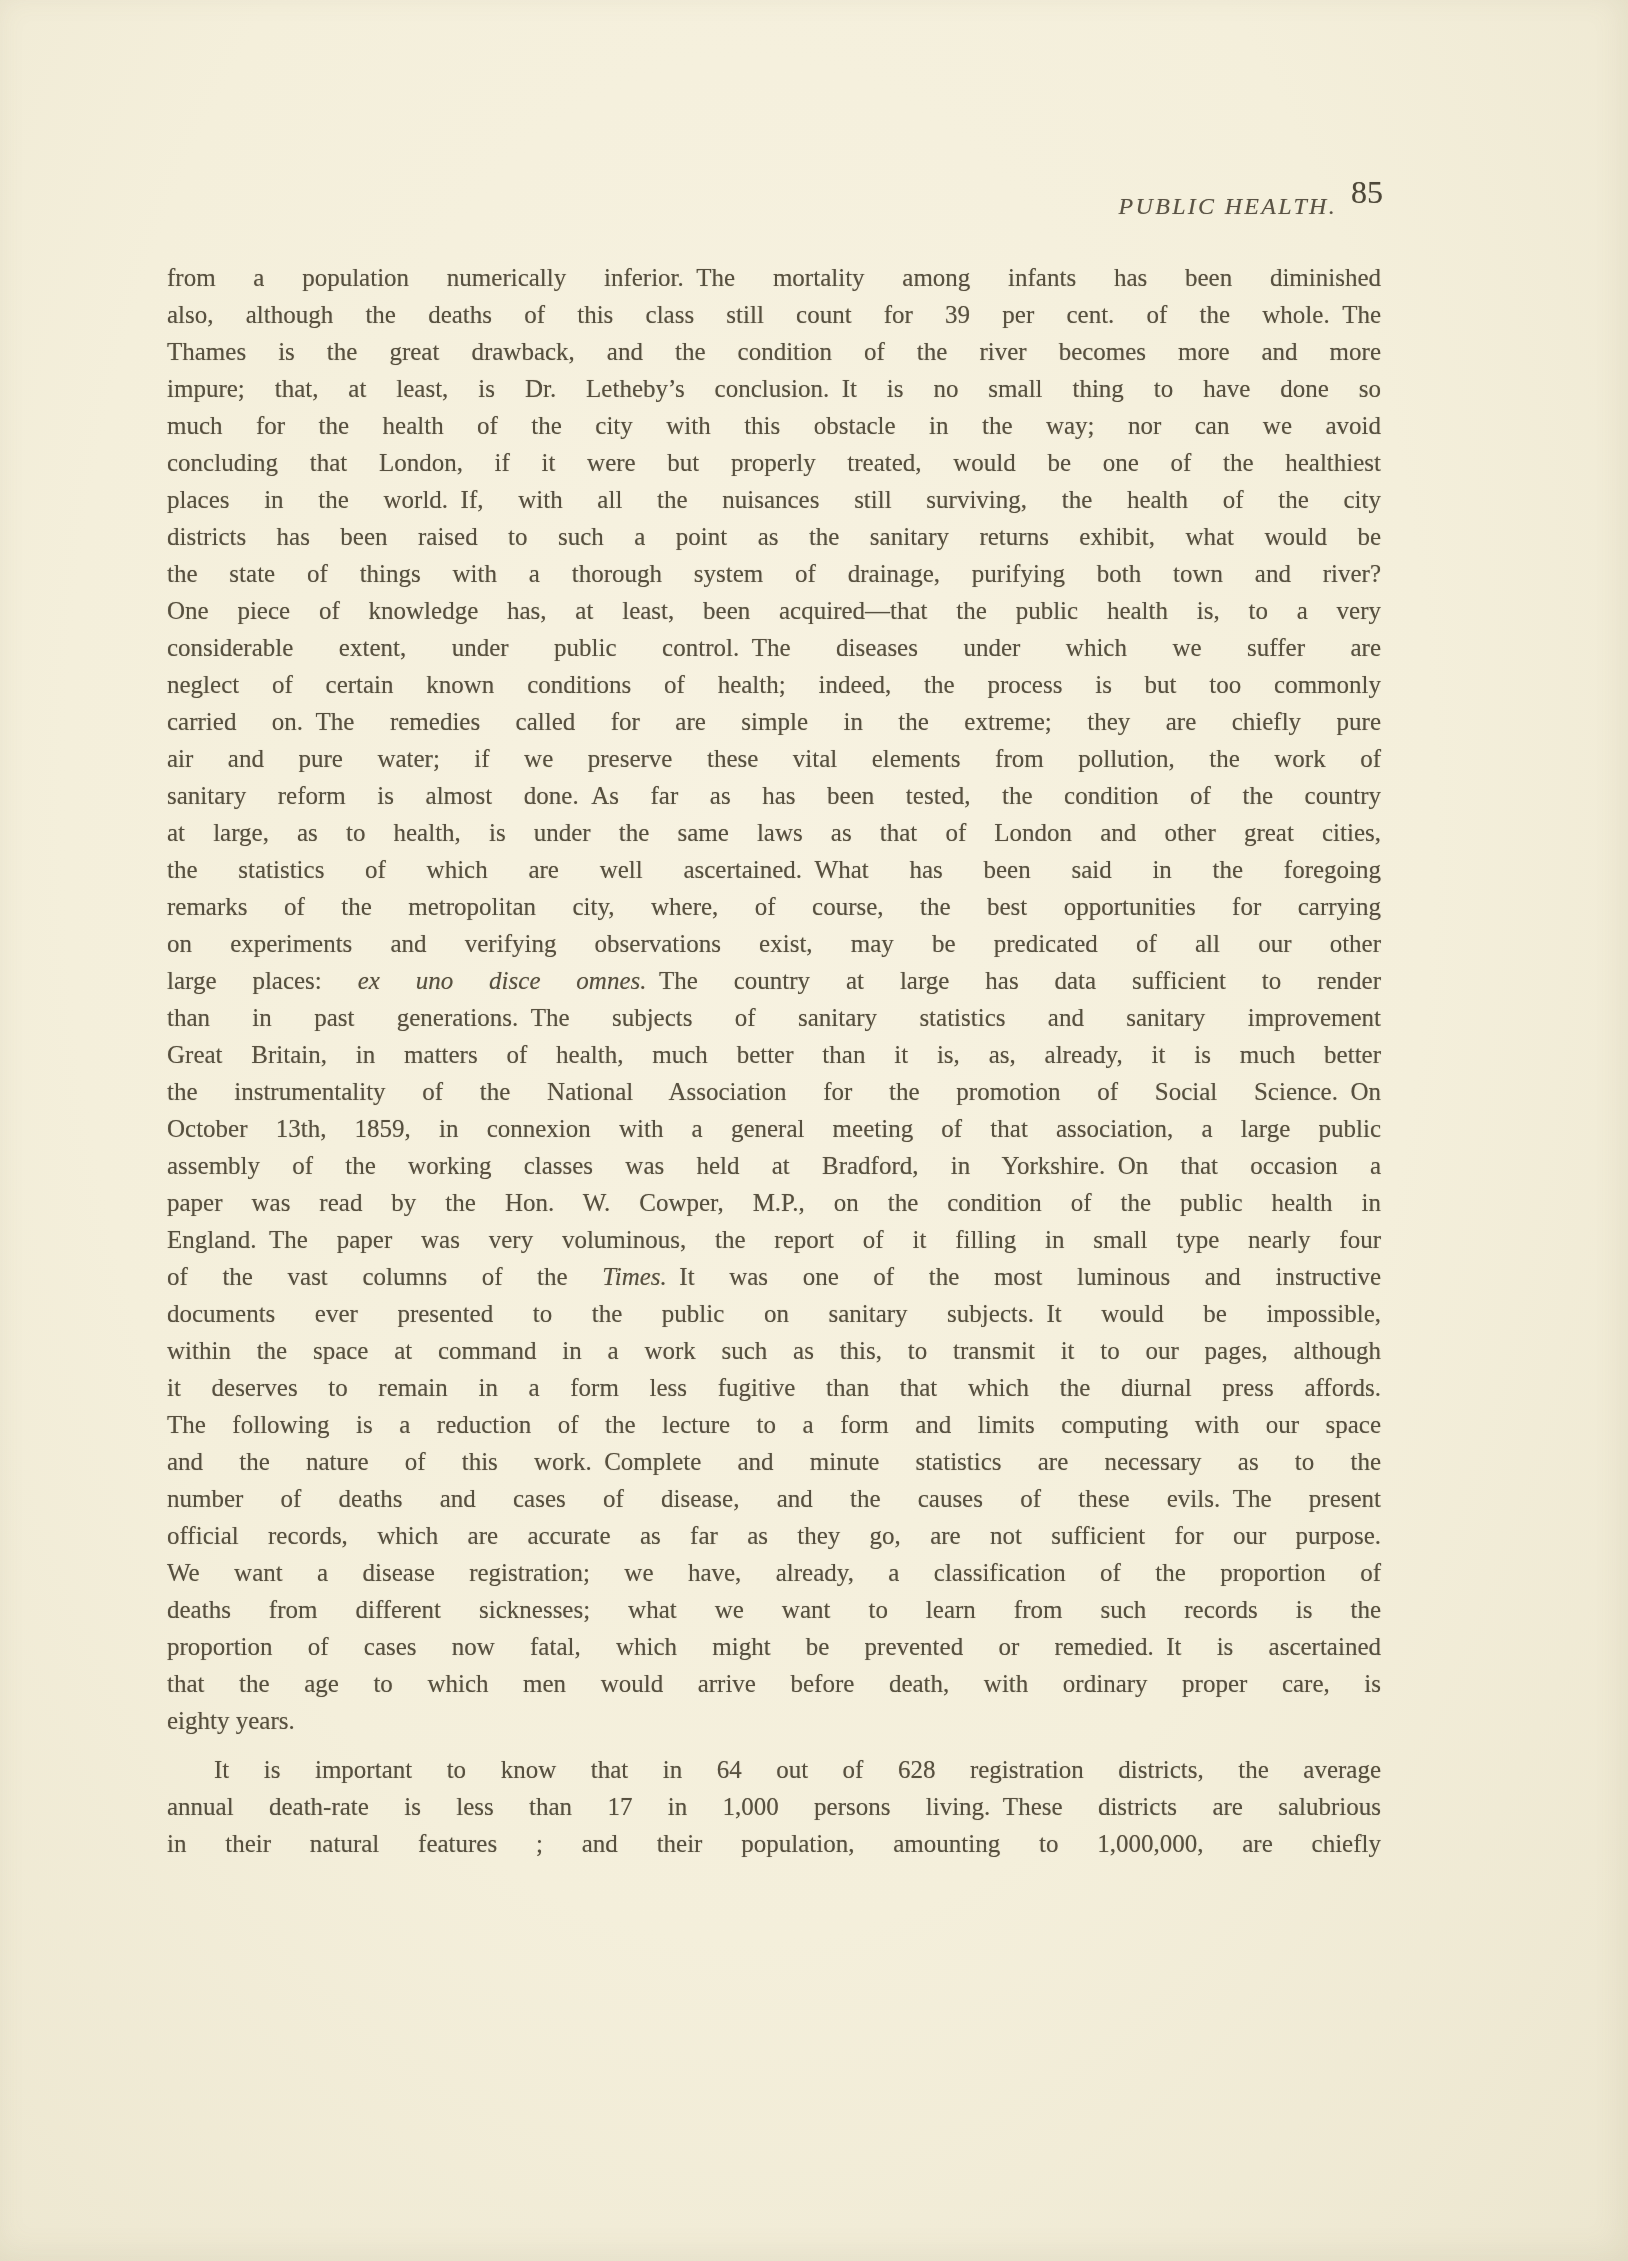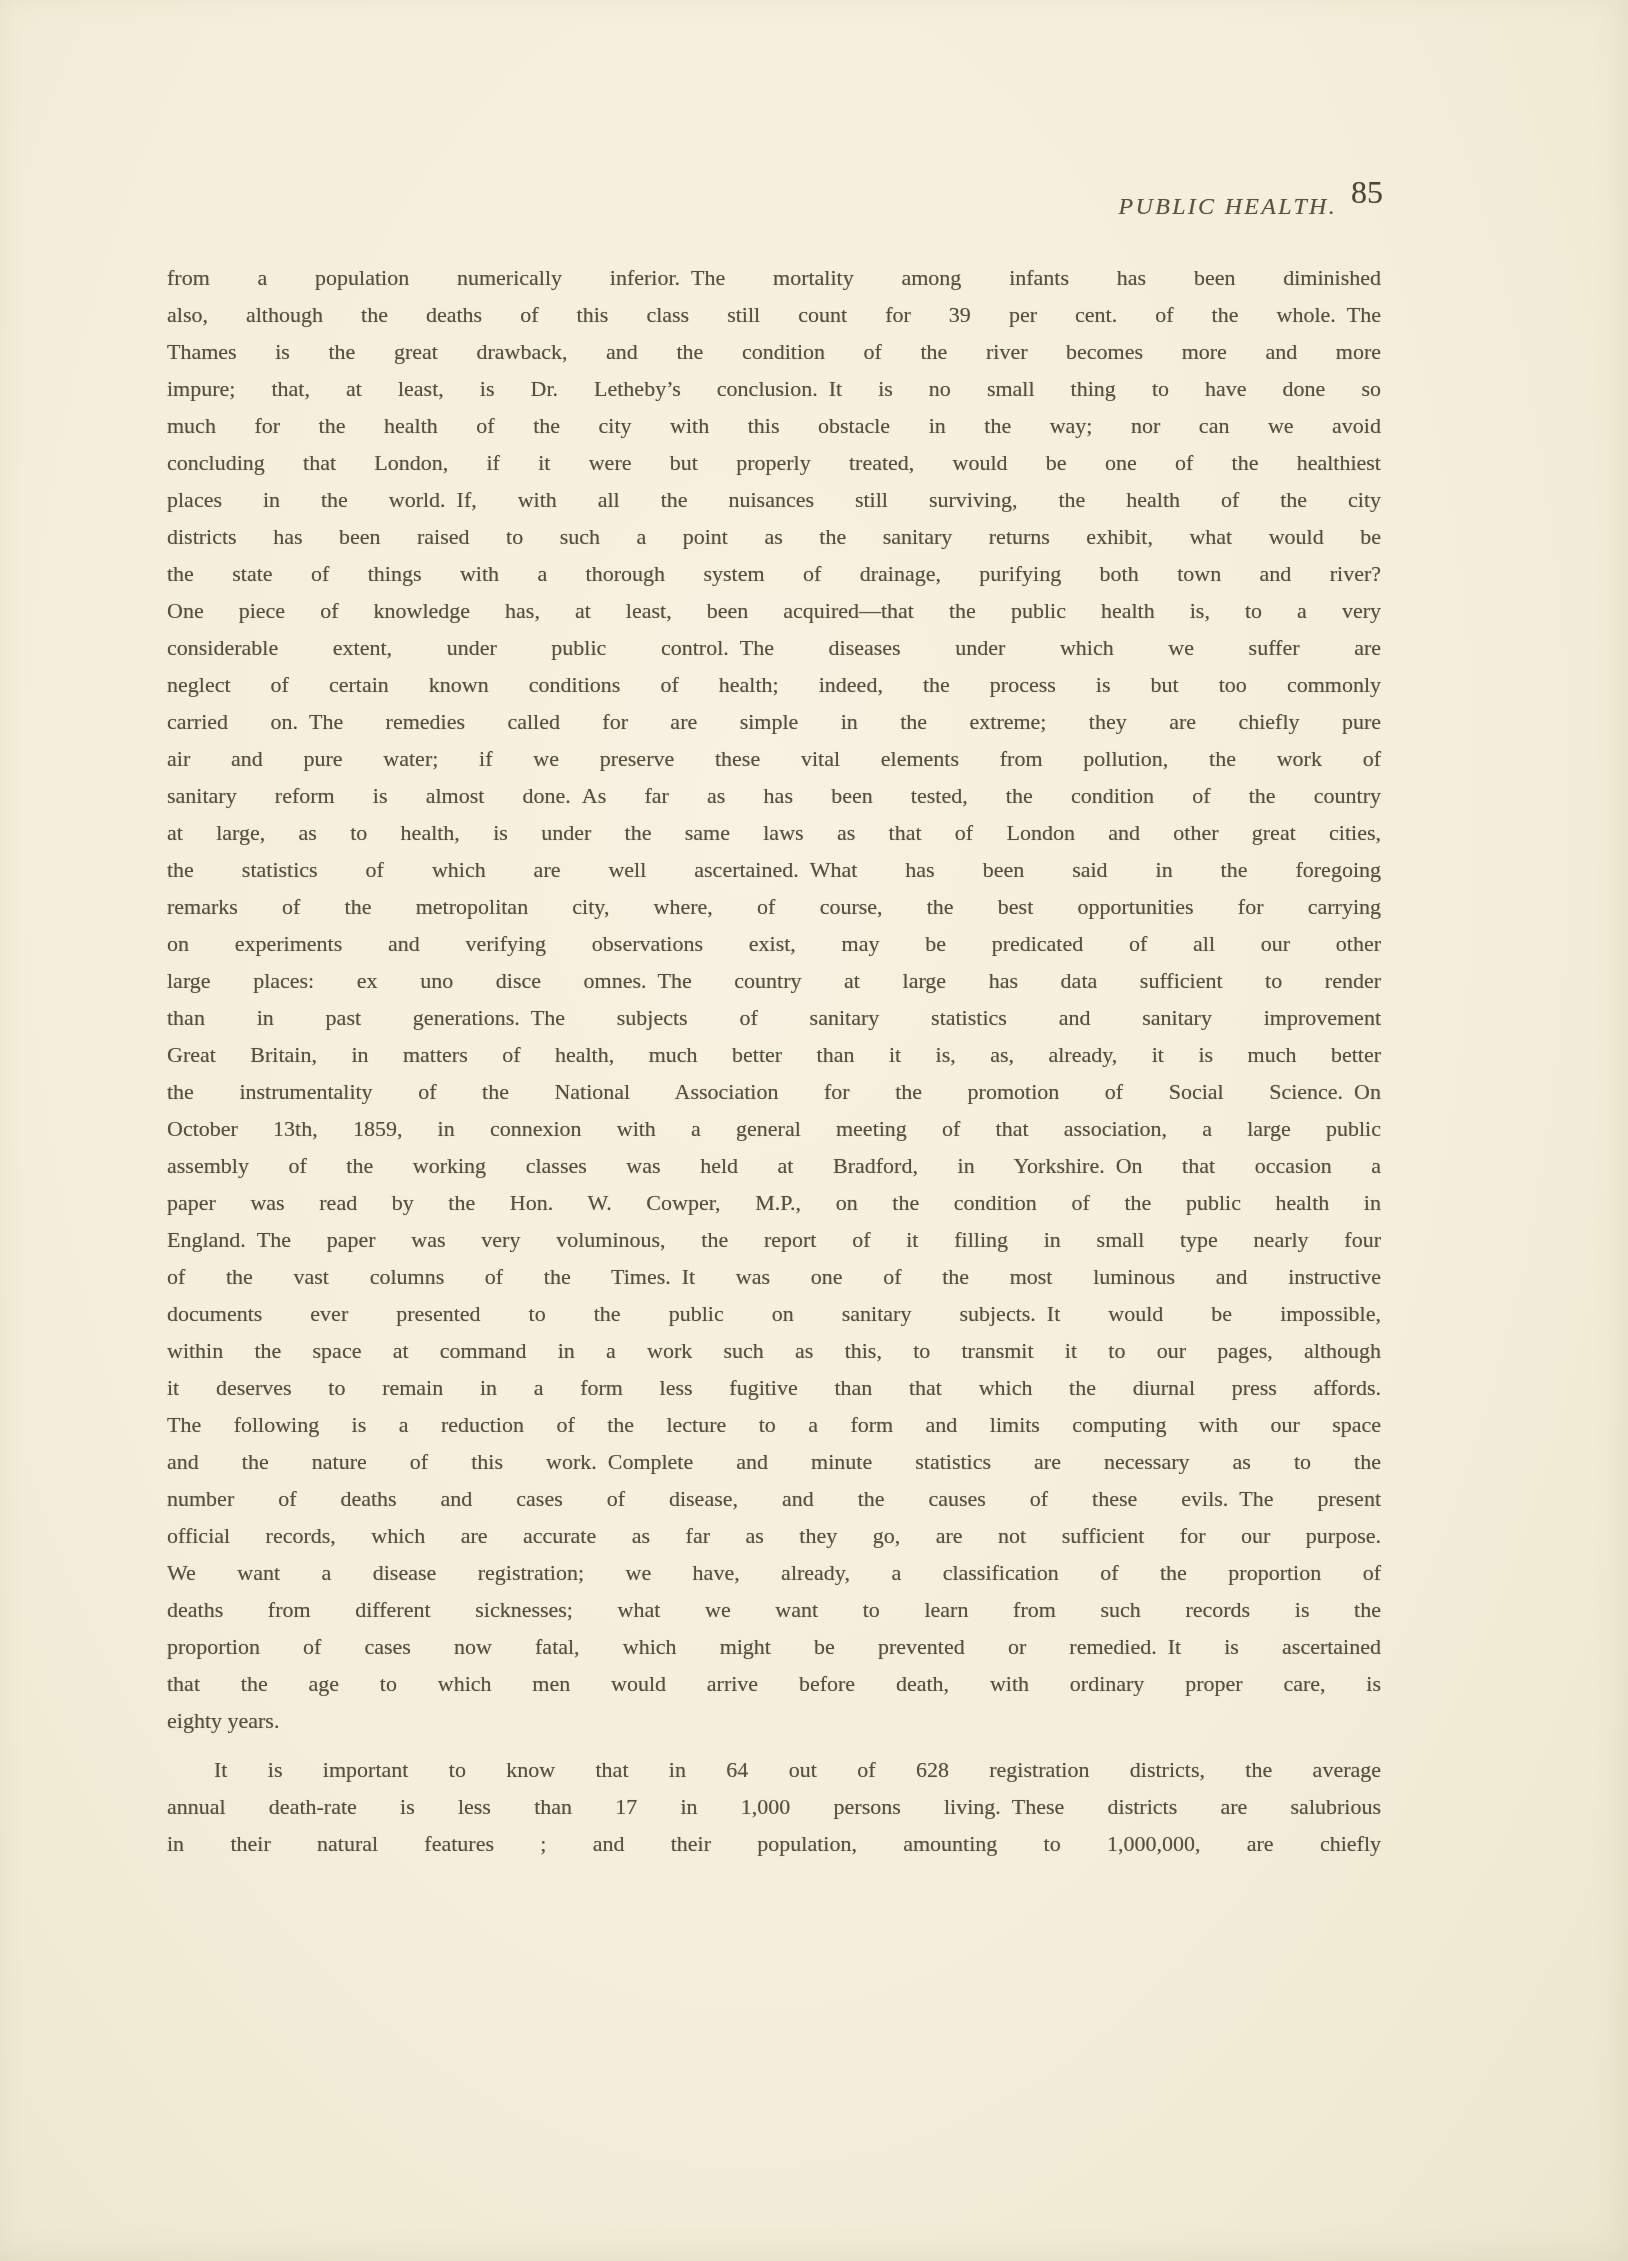--- a/index.html
+++ b/index.html
@@ -39,37 +39,38 @@
     right: 245px;
     font-size: 32px;
     color: var(--ink-folio, #4e4839);
     text-shadow: 0 0 0.8px rgba(90,82,65,0.4);
   }
   .text-block {
     position: absolute;
     top: 259px;
     left: 167px;
     width: 1214px;
-    font-size: 22px;
+    font-size: 25px;
     line-height: 37px;
     text-shadow: 0 0 0.9px rgba(95,86,68,0.5);
   }
   .line {
     height: 37px;
     text-align: justify;
     text-align-last: justify;
   }
   .line.para-end {
     text-align-last: left;
   }
   .line.indent {
     text-indent: 47px;
     margin-top: 12px;
   }
   .it {
+    font-style: italic;
   }
 </style>
 </head>
 <body>
 
 <div class="page" style="--paper: #f4efdb; --paper-light: #f7f2e1; --paper-dark: #ece6cf; --ink: #57503f; --ink-head: #5a5345; --ink-folio: #4e4839;">
   <div class="running-head">PUBLIC HEALTH.</div>
   <div class="folio">85</div>
   <div class="text-block">
       <div class="line"><span>from a population numerically inferior. The mortality among infants has been diminished</span></div>

